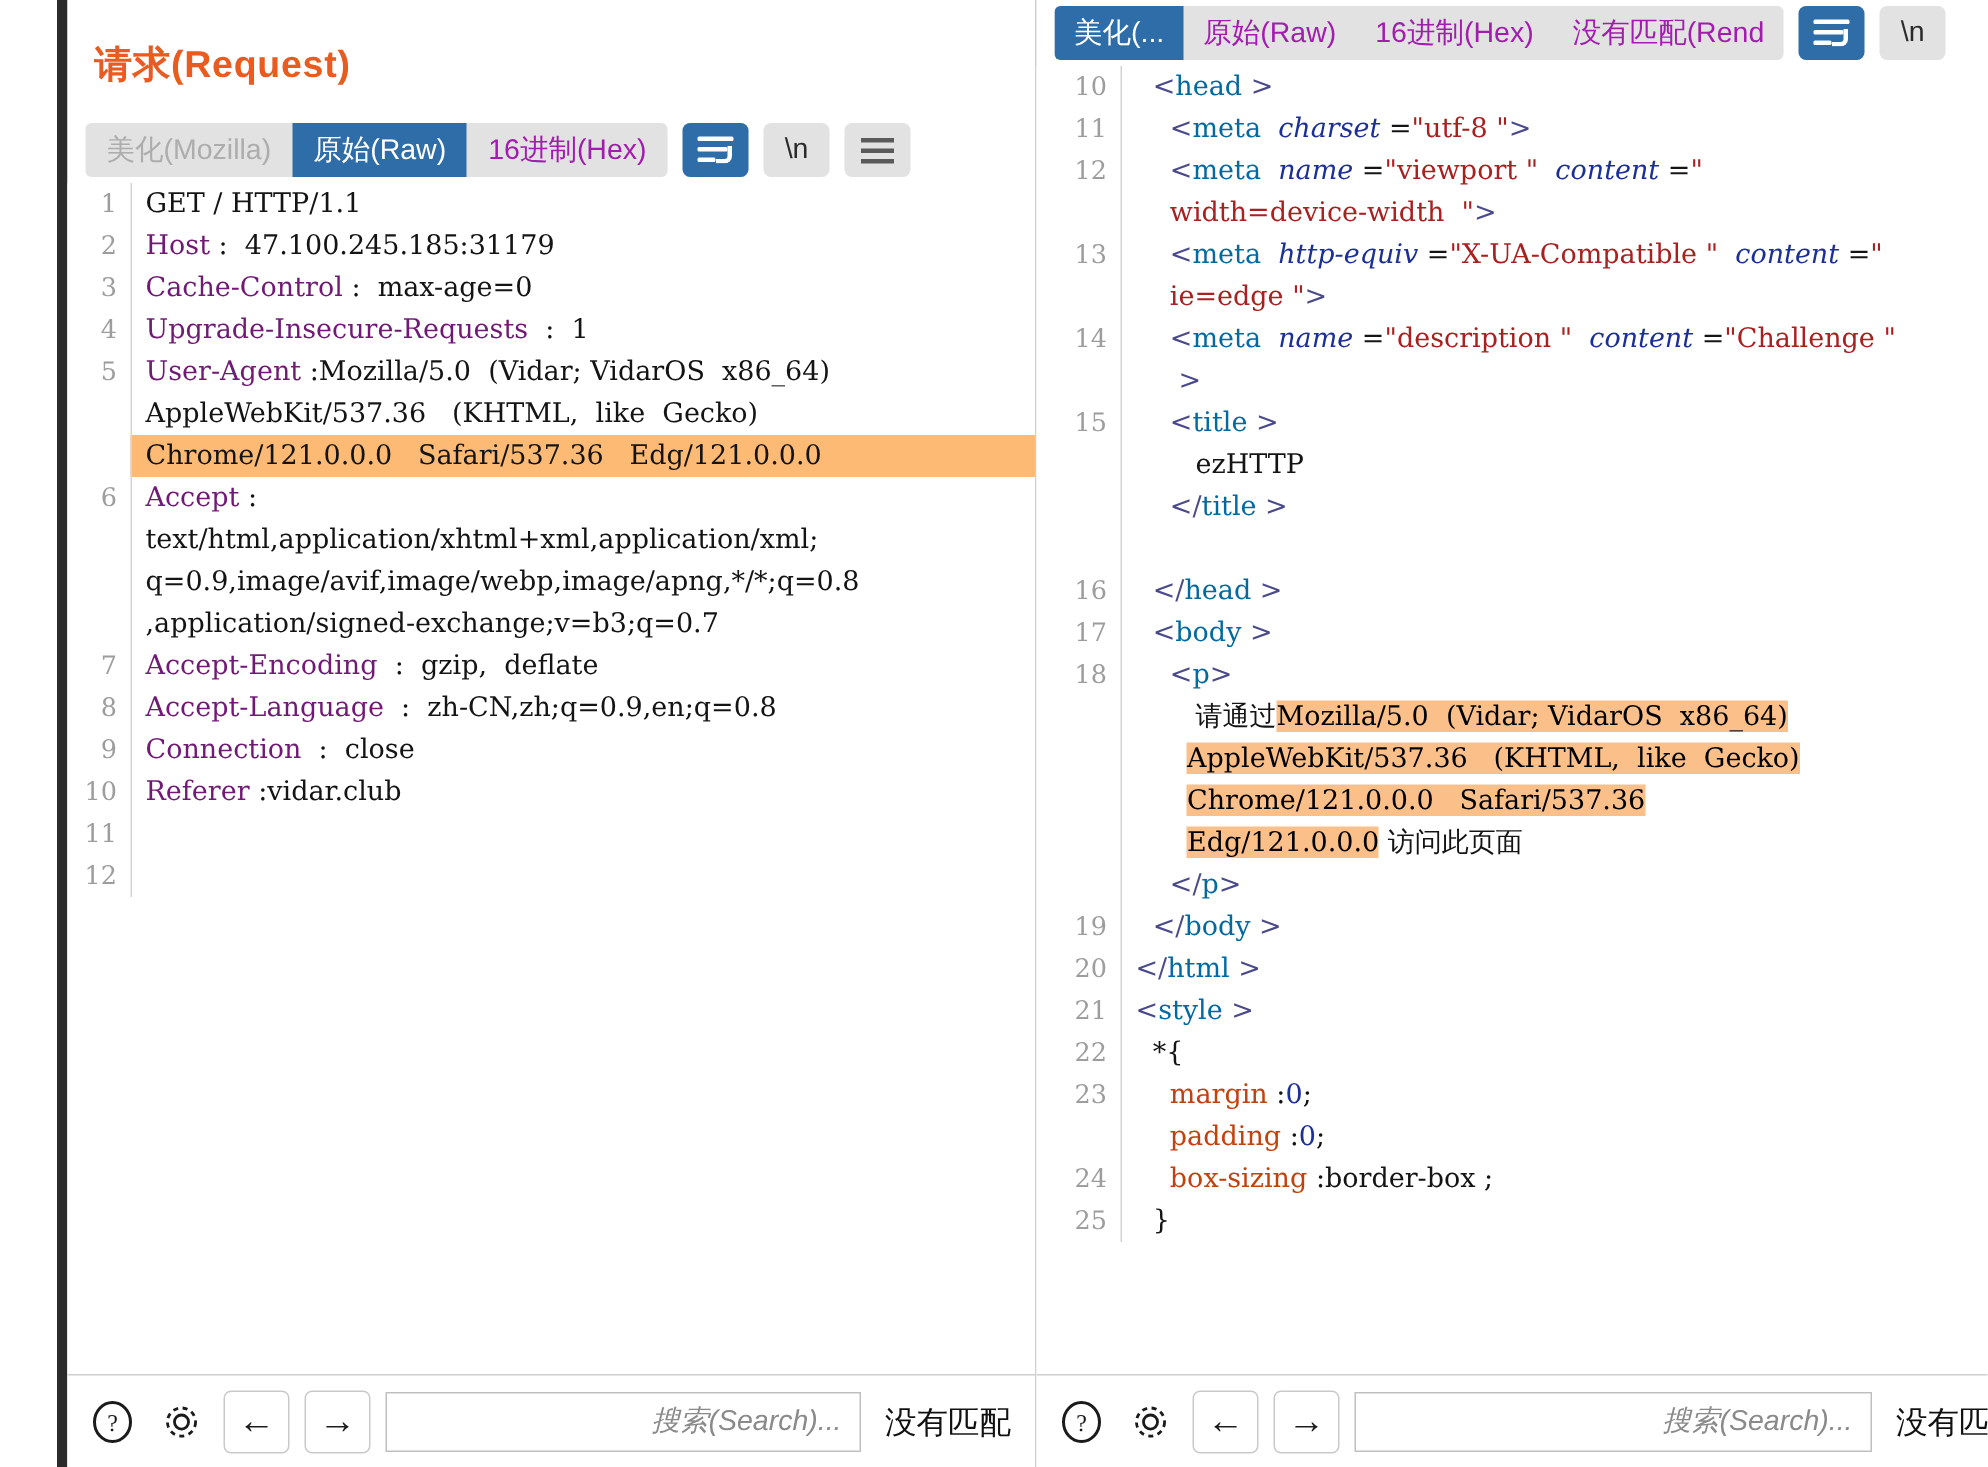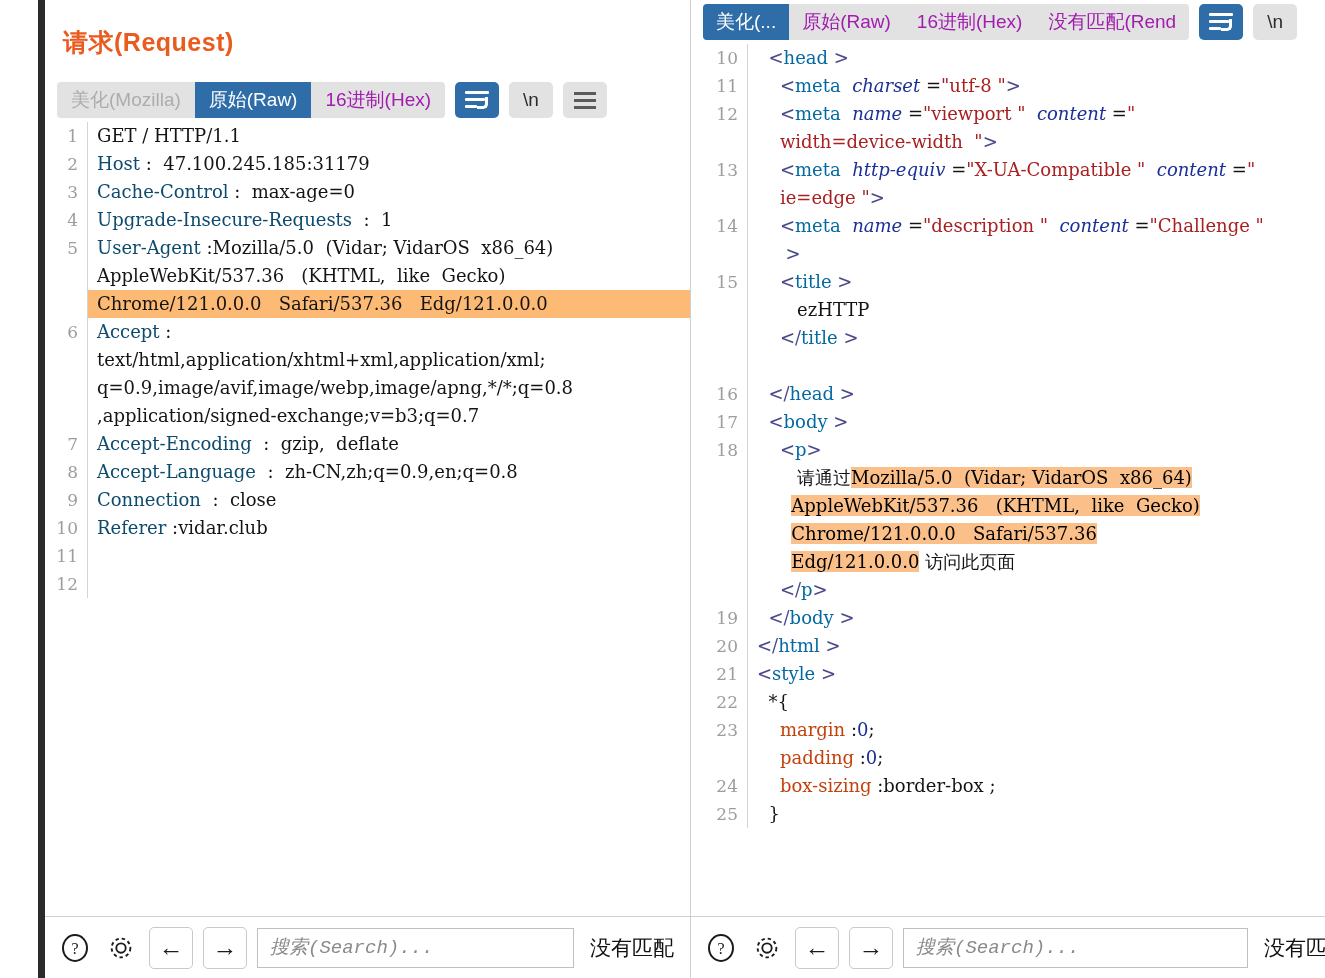--- a/index.html
+++ b/index.html
@@ -88,21 +88,21 @@
   .ln{
     flex:0 0 42px;text-align:right;padding-right:9px;color:#9d9d9d;
     font-family:"DejaVu Serif",serif;font-size:17px;line-height:28px;
     user-select:none;box-sizing:border-box;
   }
   .panel-res .ln{flex:0 0 56px;}
   .txt{flex:1 1 auto;padding-left:9px;border-left:1px solid #d4d4d4;box-sizing:border-box;min-height:28px;}
   .row.cont .ln{color:transparent;}
 
   
-  .hkey{color:#0c4a6e;}
+  .hkey{color:#701a75;}
   .plain{color:#141414;}
   .hl-grey{background:#fdba74;}
 
   
   .tag{color:#0369a1;}
   .brk{color:#4a4a8a;}
   .attr{color:#1b2f96;font-style:italic;}
   .str{color:#a82020;}
   .num{color:#1b2f96;}
   .prop{color:#c2410c;}
@@ -136,21 +136,21 @@
     width:42px;height:40px;border:1px solid #c9c9c9;border-radius:5px;background:#fff;
     display:flex;align-items:center;justify-content:center;cursor:pointer;flex:0 0 42px;
     font-size:25px;color:#1b1b1b;line-height:1;
   }
   .searchbox{
     flex:1 1 auto;height:40px;border:1px solid #bfbfbf;background:#fff;
     display:flex;align-items:center;padding:0 10px;box-sizing:border-box;min-width:0;
   }
   .searchbox input{
     border:none;outline:none;width:100%;font-size:19px;color:#333;
-    font-family:Liberation Mono, monospace;background:transparent;
+    font-family:Liberation Sans, sans-serif;background:transparent;text-align:right;
   }
   .searchbox input::placeholder{color:#8a8a8a;font-style:italic;}
   .nomatch{font-size:21px;color:#111;white-space:nowrap;padding-left:6px;padding-right:4px;}
 
   .status-strip{
     position:absolute;left:7px;bottom:0;width:640px;height:10px;overflow:hidden;
     font-size:19px;color:#1b1b1b;line-height:18px;font-family:"Liberation Sans",sans-serif;
   }
 </style>
 </head>

